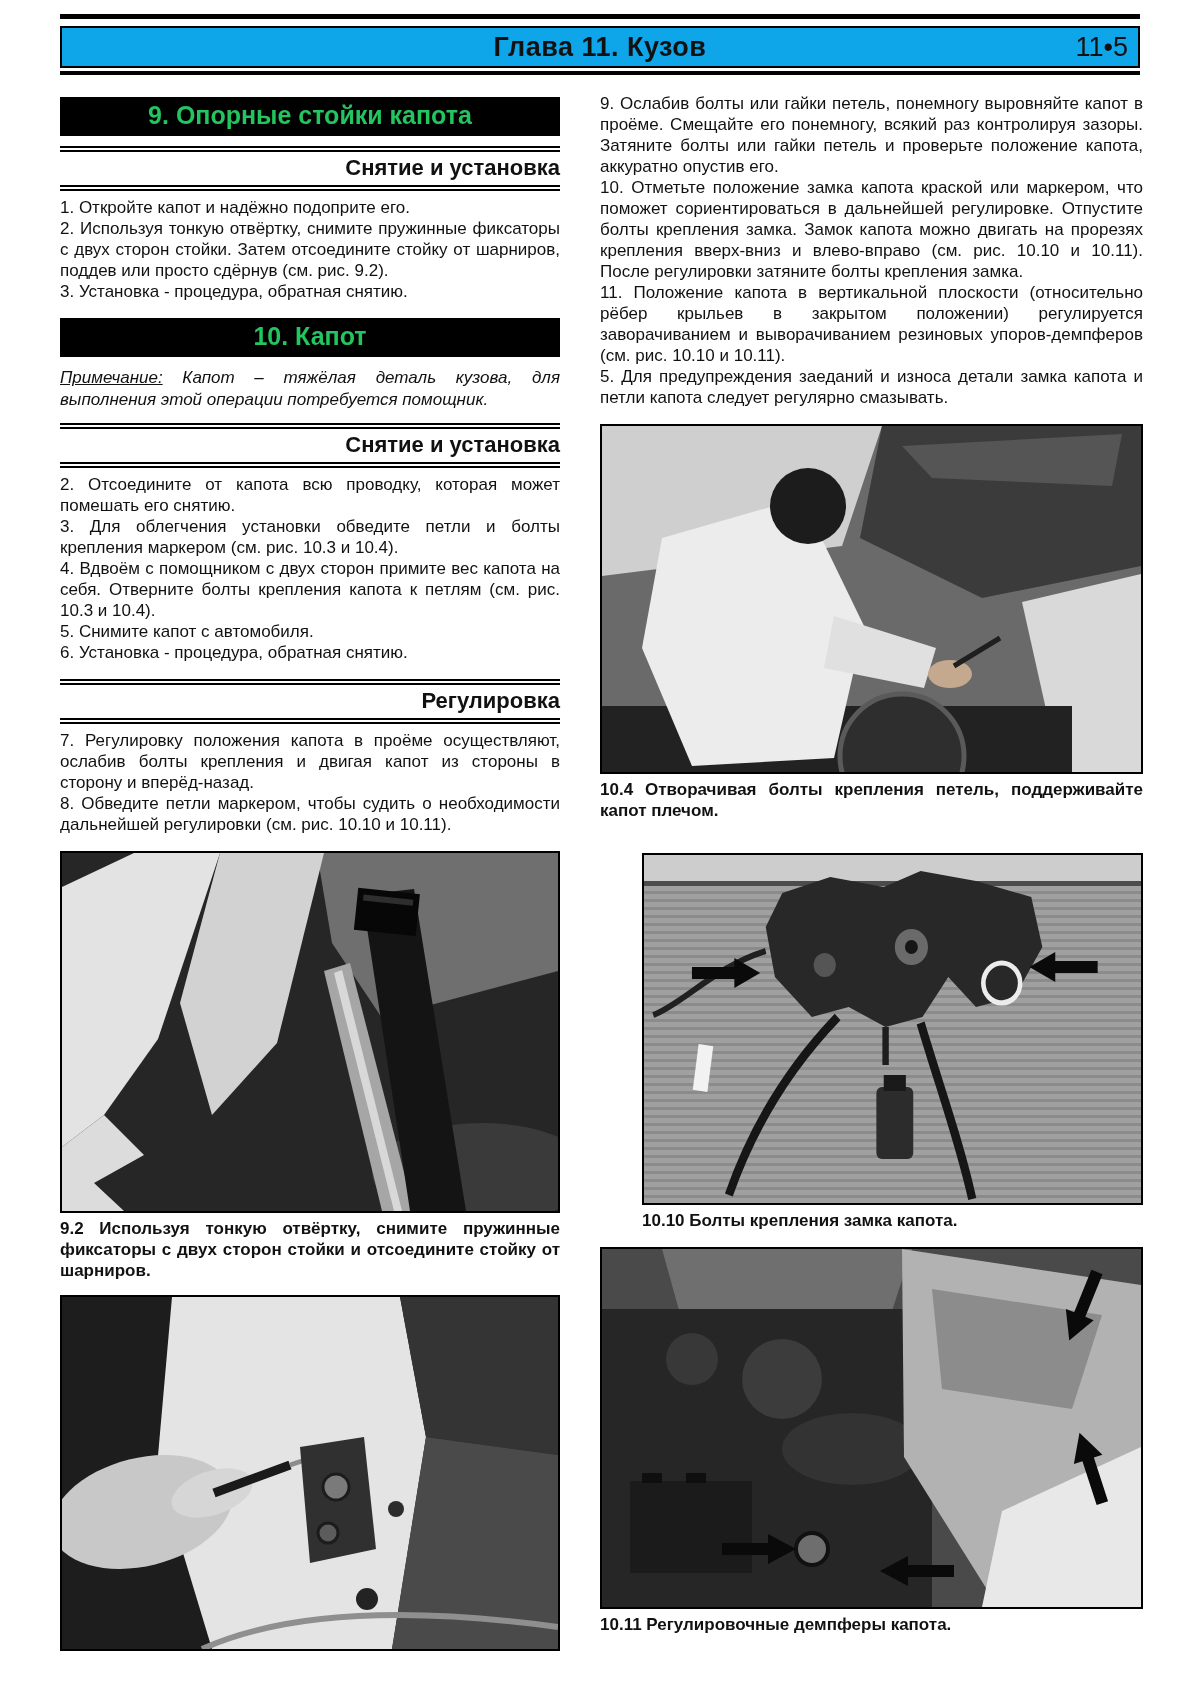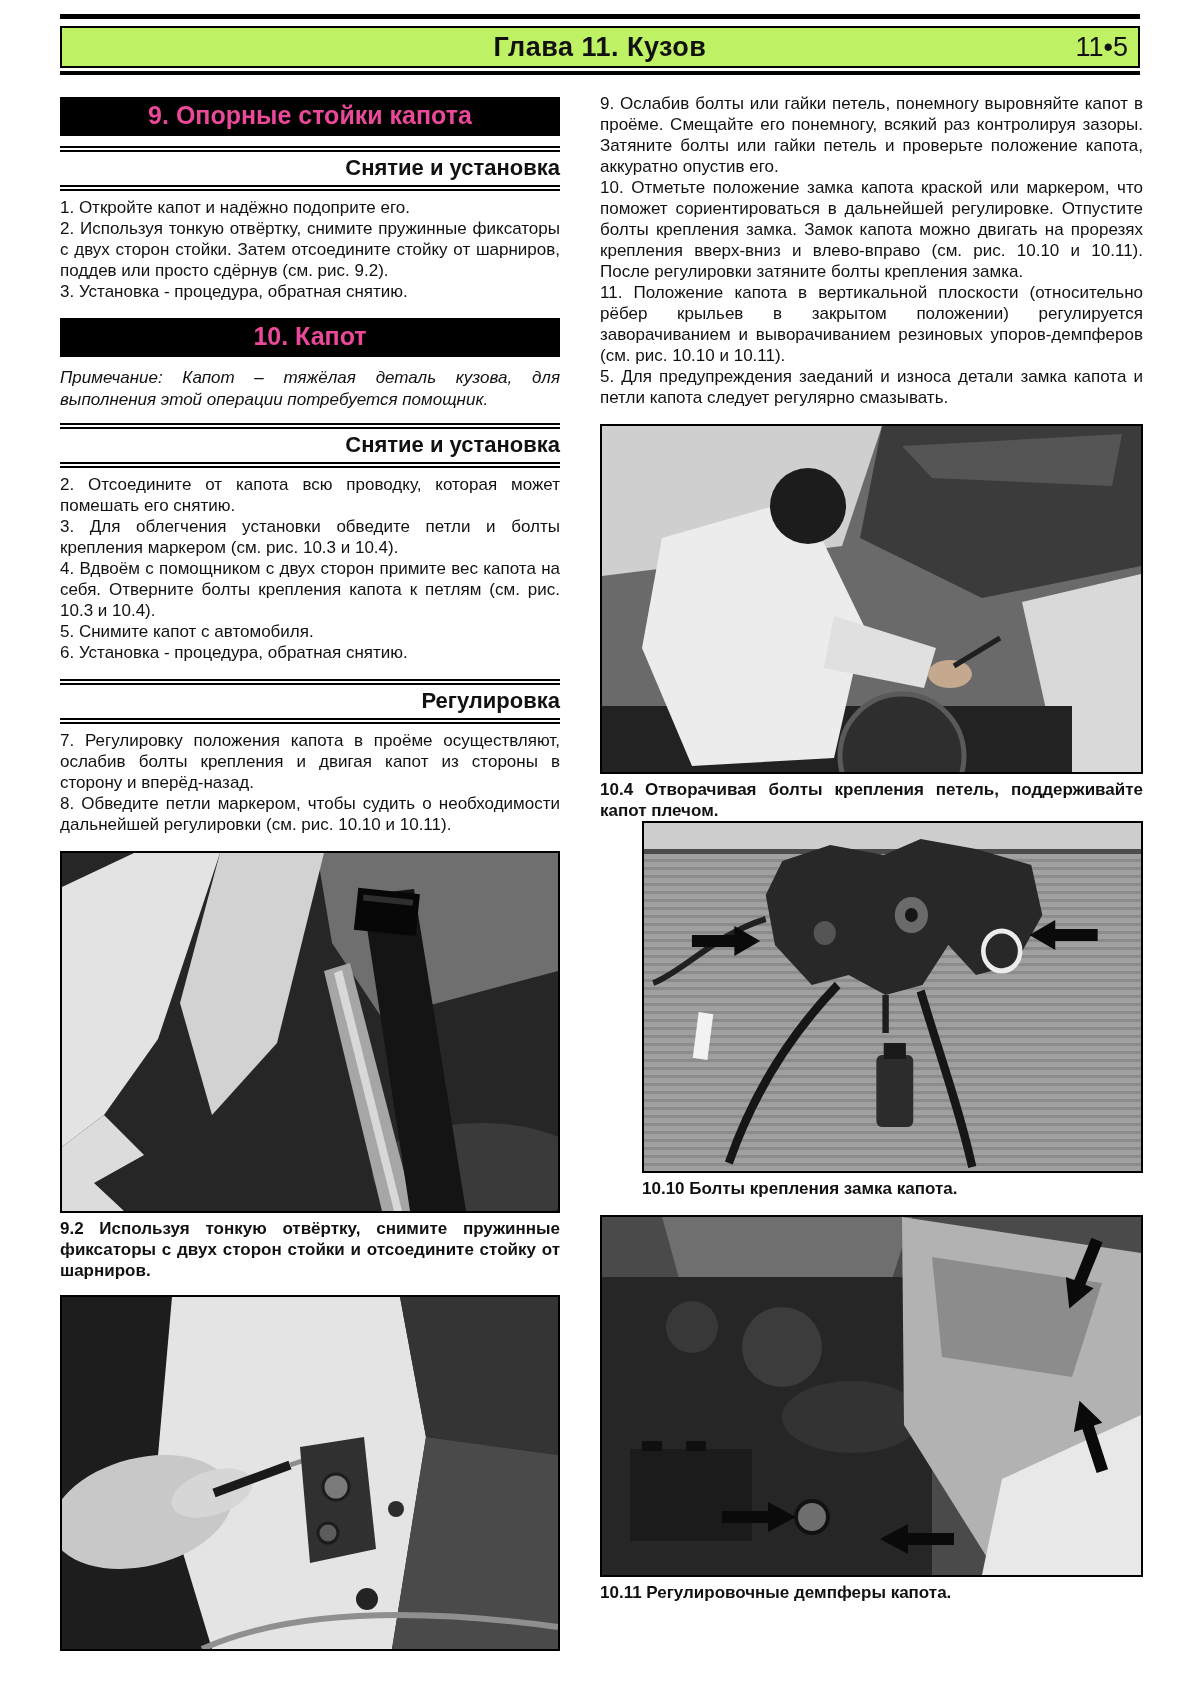--- a/index.html
+++ b/index.html
@@ -5,74 +5,74 @@
   html,body{margin:0;padding:0;background:#ffffff;}
   body{
     width:1200px;min-height:1697px;
     font-family:"Liberation Sans","DejaVu Sans",sans-serif;
     color:#111;position:relative;
   }
   .page{padding:14px 60px 30px 60px;}
   
   .hdr-topline{height:5px;background:#000;margin-bottom:7px;}
   .hdr-bar{
-    background:#bef264;border:2px solid #000;height:38px;
+    background:#0ea5e9;border:2px solid #000;height:38px;
     position:relative;display:flex;align-items:center;
   }
   .hdr-title{
     position:absolute;left:0;right:0;text-align:center;
     font-size:27px;font-weight:bold;letter-spacing:.5px;
   }
   .hdr-page{
     margin-left:auto;padding-right:10px;font-size:27px;font-weight:normal;
     position:relative;z-index:2;
   }
   .hdr-bottomline{height:4px;background:#000;margin-top:3px;}
   
   .cols{display:flex;margin-top:18px;}
   .col-left{width:500px;margin-right:40px;flex:none;}
   .col-right{width:543px;flex:none;}
   
   .secbox{
-    background:#000;color:#ec4899;text-align:center;
+    background:#000;color:#22c55e;text-align:center;
     font-size:25px;font-weight:bold;padding:4px 0 6px 0;
     margin:4px 0 10px 0;
   }
   .subhead{
     text-align:right;font-size:22px;font-weight:bold;
     border-top:6px double #000;border-bottom:6px double #000;
     padding:3px 0 4px 0;margin:0 0 6px 0;
   }
   
   .step{
     font-size:17px;line-height:21px;text-align:justify;margin:0;
   }
   .steps-block{margin-bottom:16px;}
   .note{
     font-size:17px;line-height:22px;font-style:italic;
     text-align:justify;margin:2px 0 12px 0;
   }
-  .note-label{}
+  .note-label{text-decoration:underline;}
   
   figure{margin:0;padding:0;}
   .photo{
     border:2px solid #000;display:block;background:#2a2a2a;
     width:100%;box-sizing:border-box;
   }
   .photo svg{display:block;width:100%;height:100%;}
   .caption{
     font-size:17px;line-height:21px;font-weight:bold;
     text-align:justify;margin:5px 0 0 0;
   }
   .fig-92{margin-top:10px;}
   .fig-92 .photo{height:362px;}
   .fig-103{margin-top:14px;}
   .fig-103 .photo{height:356px;}
   .fig-104 .photo{height:350px;}
-  .fig-1010{margin-top:0;padding-left:42px;}
+  .fig-1010{margin-top:32px;padding-left:42px;}
   .fig-1010 .photo{height:352px;}
   .fig-1011{margin-top:16px;}
   .fig-1011 .photo{height:362px;}
 </style>
 </head>
 <body>
 
 <div class="page">
 
   <header>

